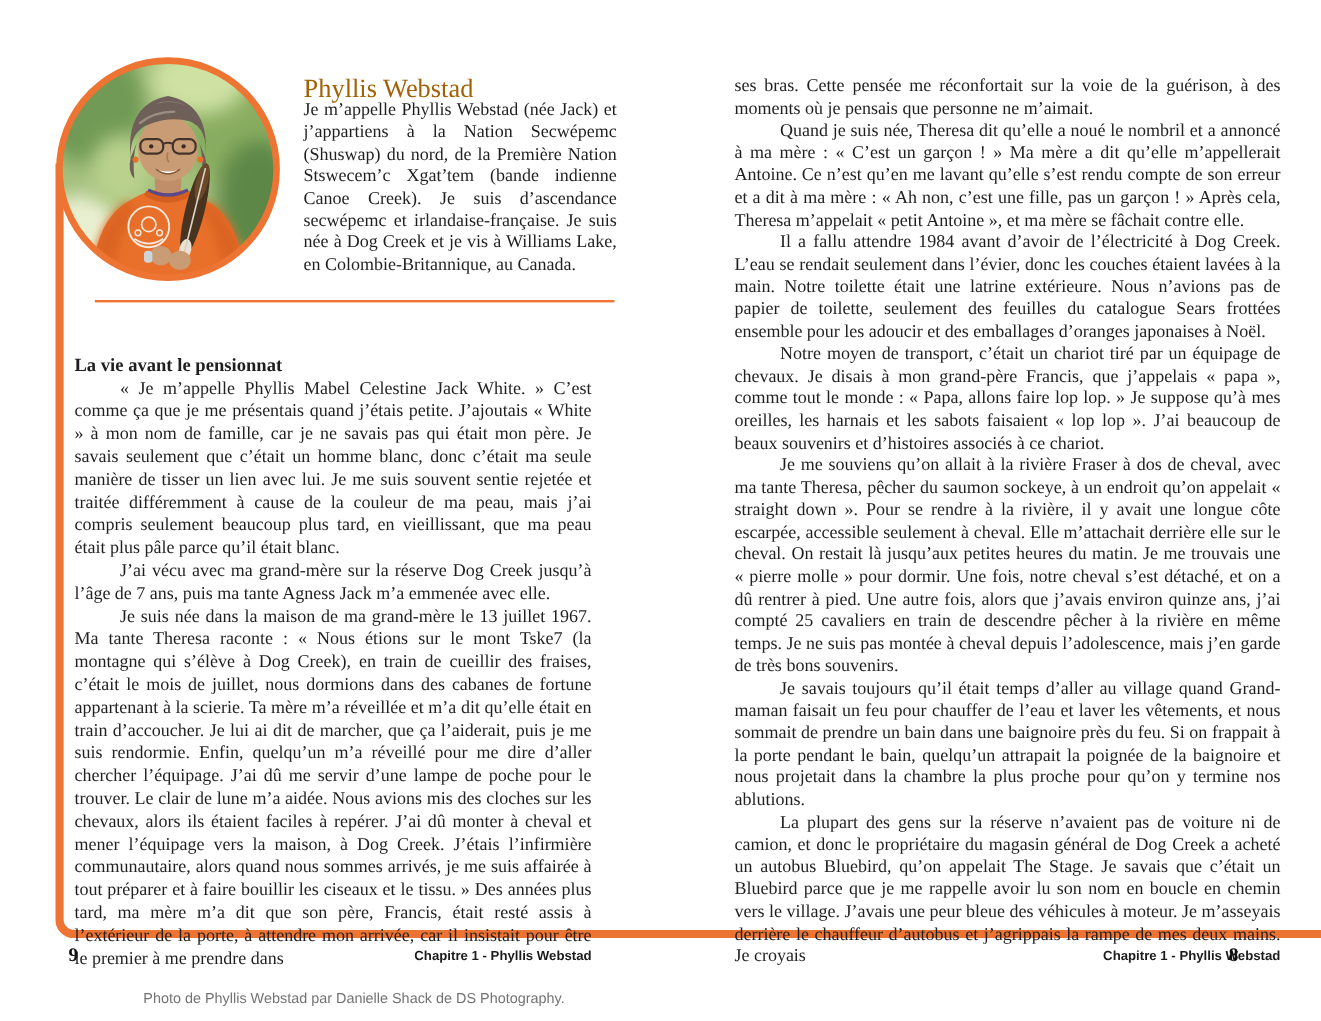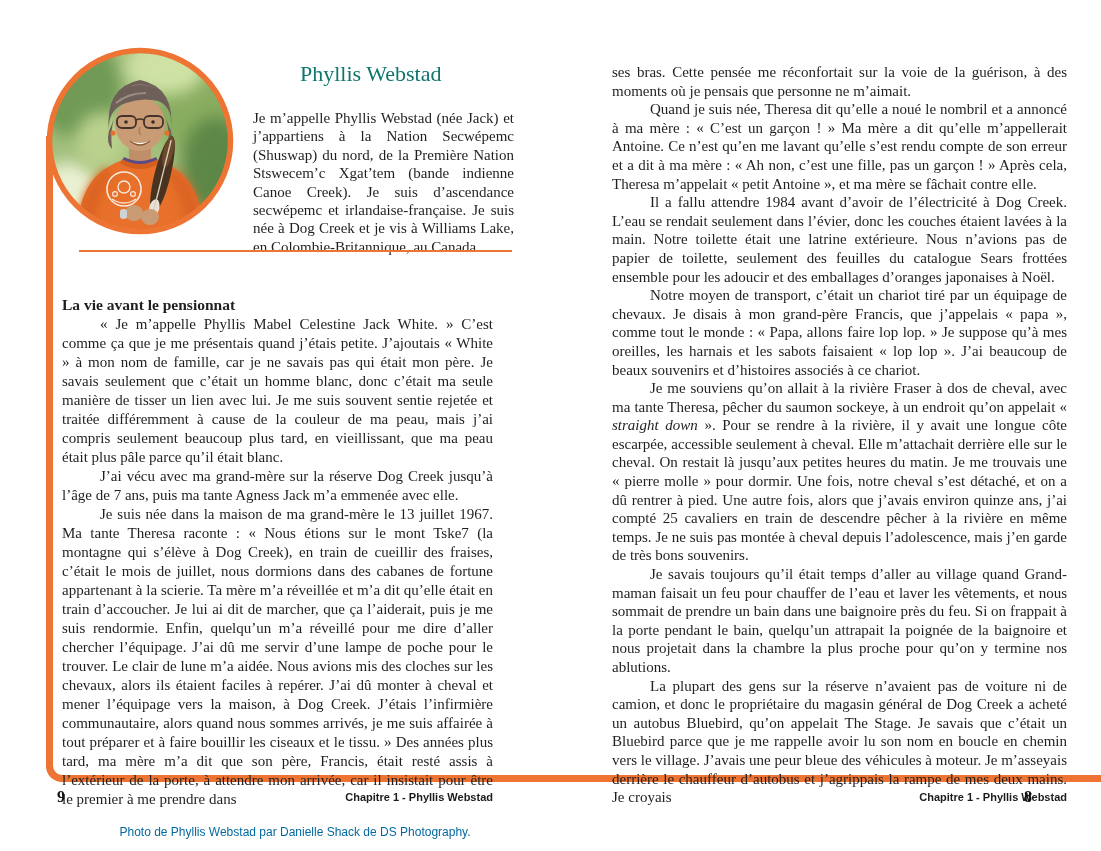--- a/index.html
+++ b/index.html
@@ -12,24 +12,24 @@
     position:absolute; left:46px; top:136px; width:1055px; height:646px;
     border-left:7px solid #ed7433; border-bottom:7px solid #ed7433;
     border-bottom-left-radius:16px; box-sizing:border-box;
   }
   
   .photo { position:absolute; left:46px; top:47px; width:188px; height:188px; }
   .photo svg { display:block; }
 
   .title {
     position:absolute; left:253px; top:46px; width:280px;
-    font-size:22px; line-height:26px; color:#0f766e; font-weight:400;margin-left:47px;
+    font-size:22px; line-height:26px; color:#a16207; font-weight:400;
   }
   .intro {
-    position:absolute; left:253px; top:94px; width:261px;
+    position:absolute; left:253px; top:68px; width:261px;
     font-size:15px; line-height:18.4px; text-align:justify;
   }
   .intro-rule { position:absolute; left:79px; top:250px; width:433px; height:2px; background:#ed7433; }
 
   .col { font-size:15px; line-height:19px; text-align:justify;margin-top:19px; }
   .col p { margin:0; text-indent:38px; }
   .col p.no-indent { text-indent:0; }
   .col-left  { position:absolute; left:62px;  top:276px; width:431px; }
   .col-right { position:absolute; left:612px; top:44px;  width:455px; line-height:18.6px; }
   .section-heading { font-size:15.5px; font-weight:bold; margin:0 0 1px 0;font-family:Liberation Serif, serif; }
@@ -39,23 +39,23 @@
   .pagenum-right { left:1024px; }
   .chapter-label {
     position:absolute; top:791px; text-align:right;
     font-family:"Liberation Sans", sans-serif; font-size:11px; font-weight:bold; color:#1b1b1b;
   }
   .chapter-left { left:62px; width:431px; }
   .chapter-right { left:612px; width:455px; }
 
   .caption {
     position:absolute; left:60px; top:825px; width:470px; text-align:center;
-    font-family:"Liberation Sans", sans-serif; font-size:12px; color:#0369a1;
+    font-family:"Liberation Sans", sans-serif; font-size:12px; color:#737373;
   }
-  .italic { font-style:italic; }
+  .italic { }
 </style>
 </head>
 <body>
 
 <div class="canvas">
 
   <div class="frame"></div>
 
   <div class="photo">
     <svg width="188" height="188" viewBox="0 0 188 188">

